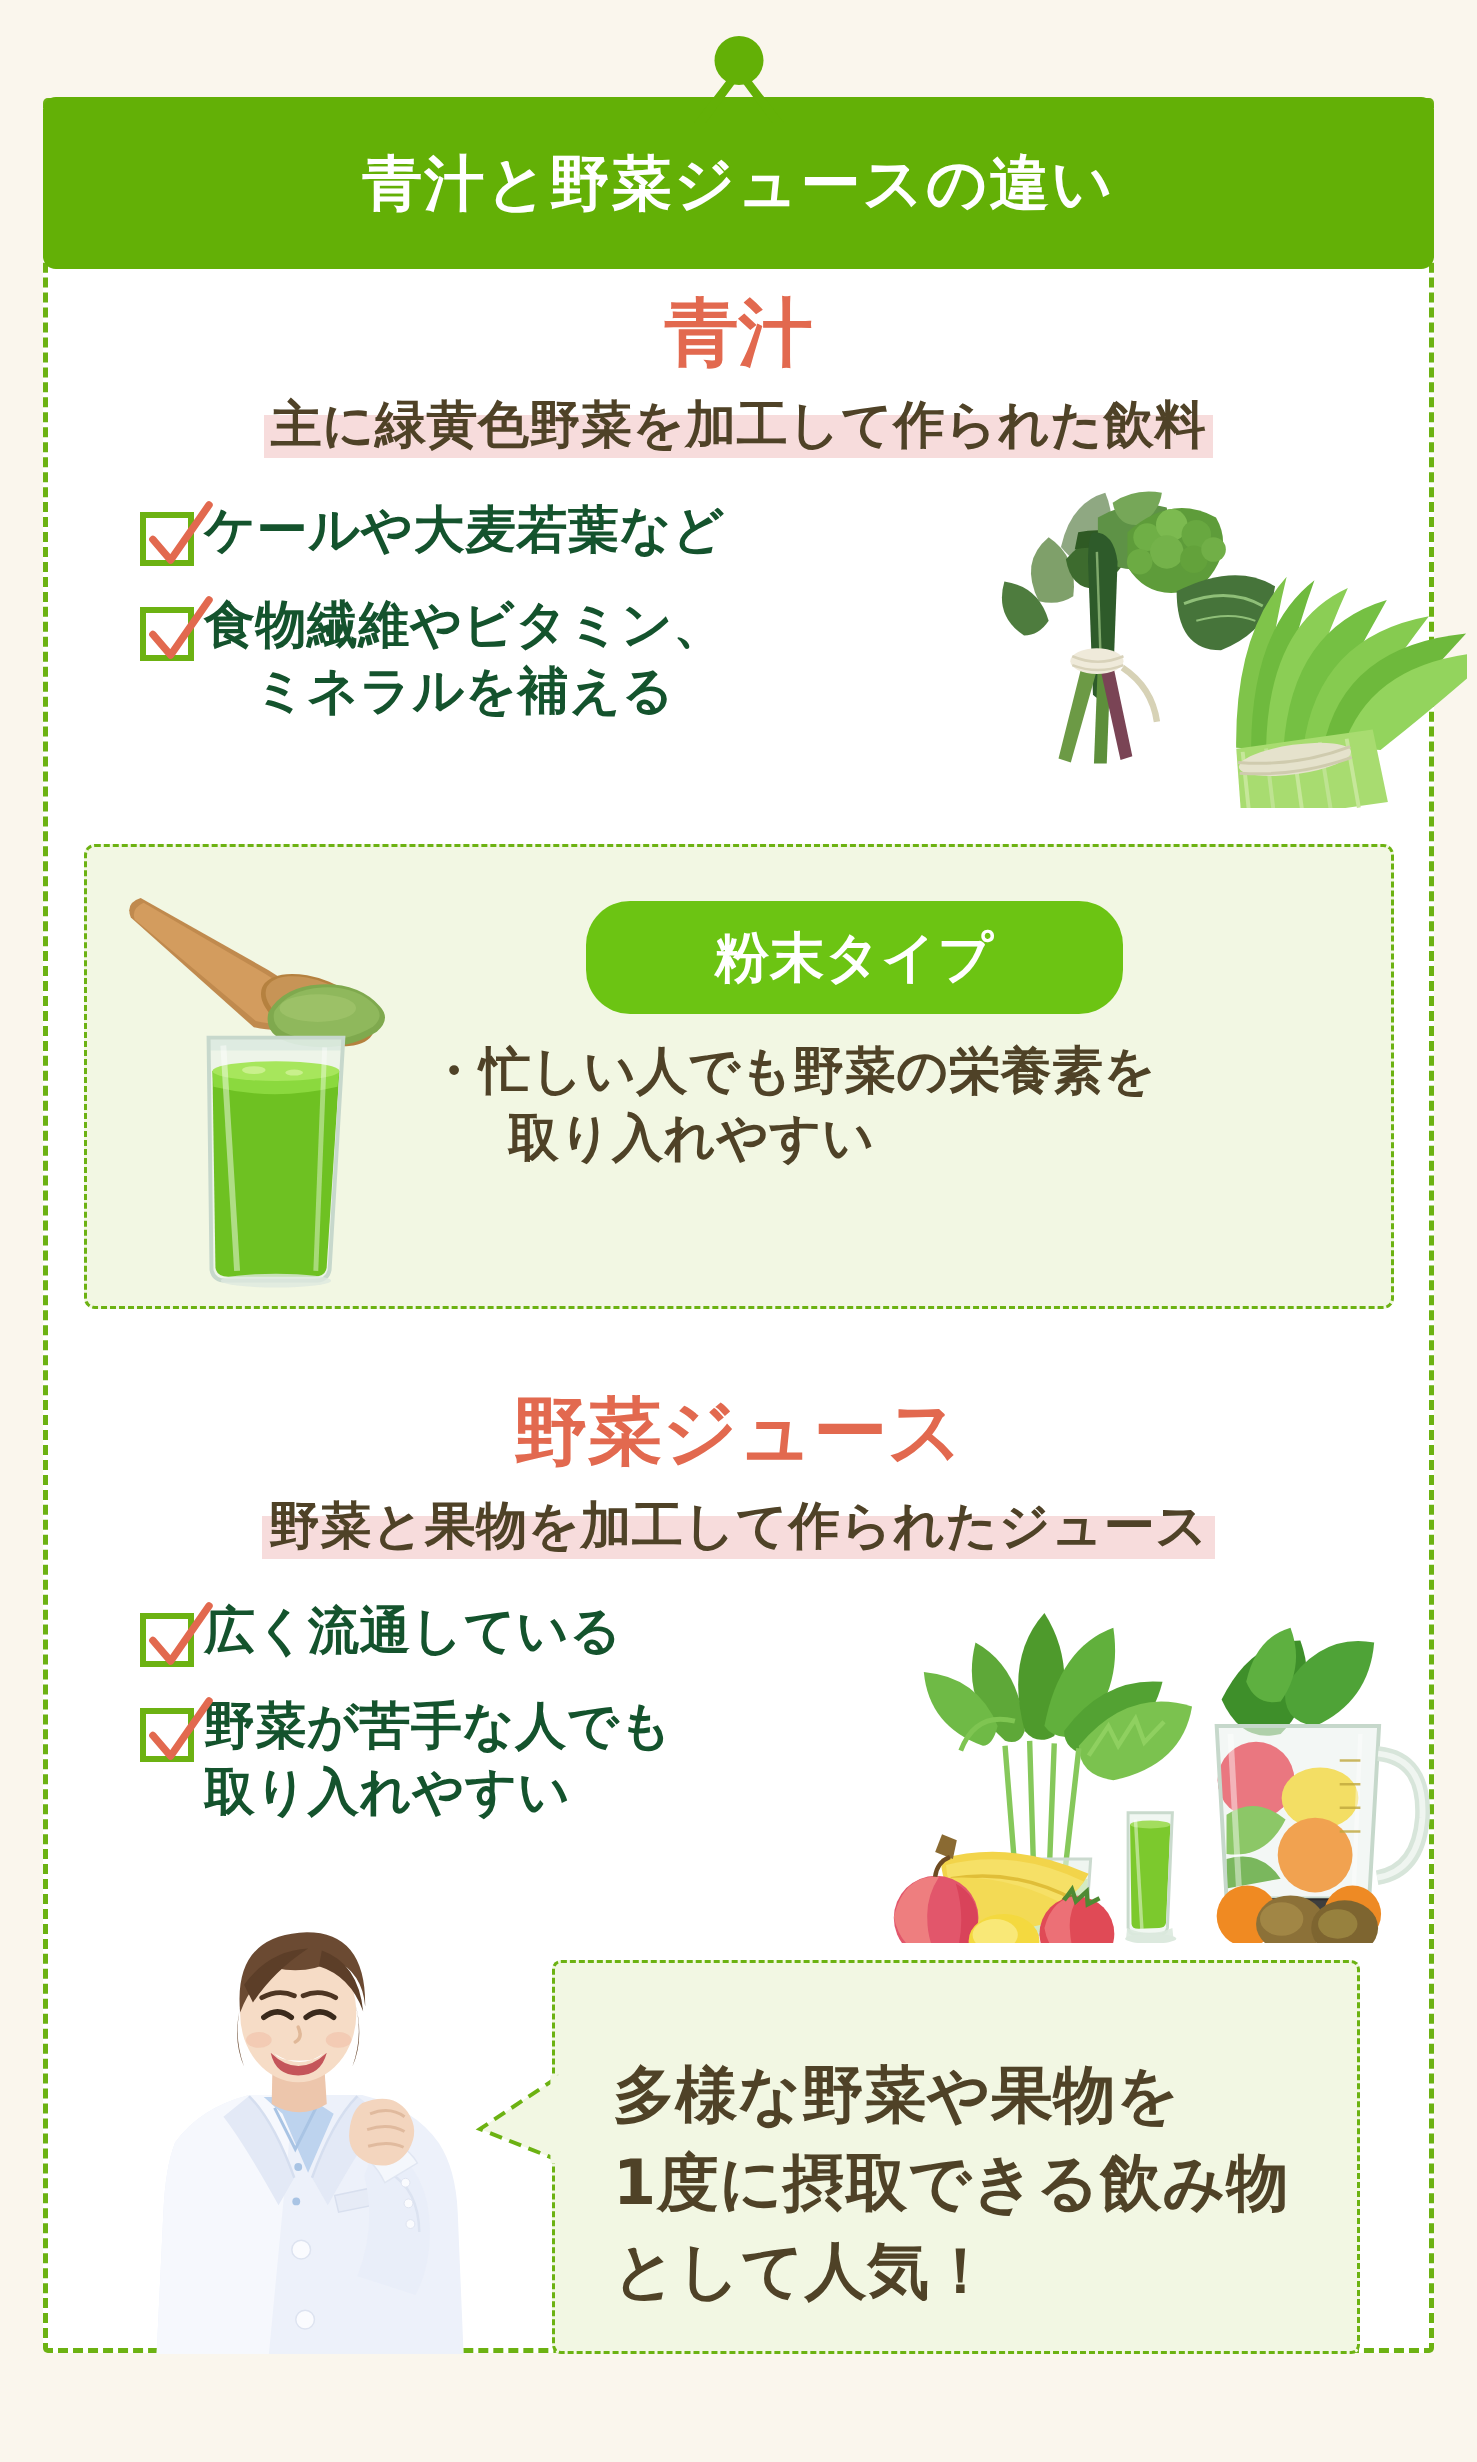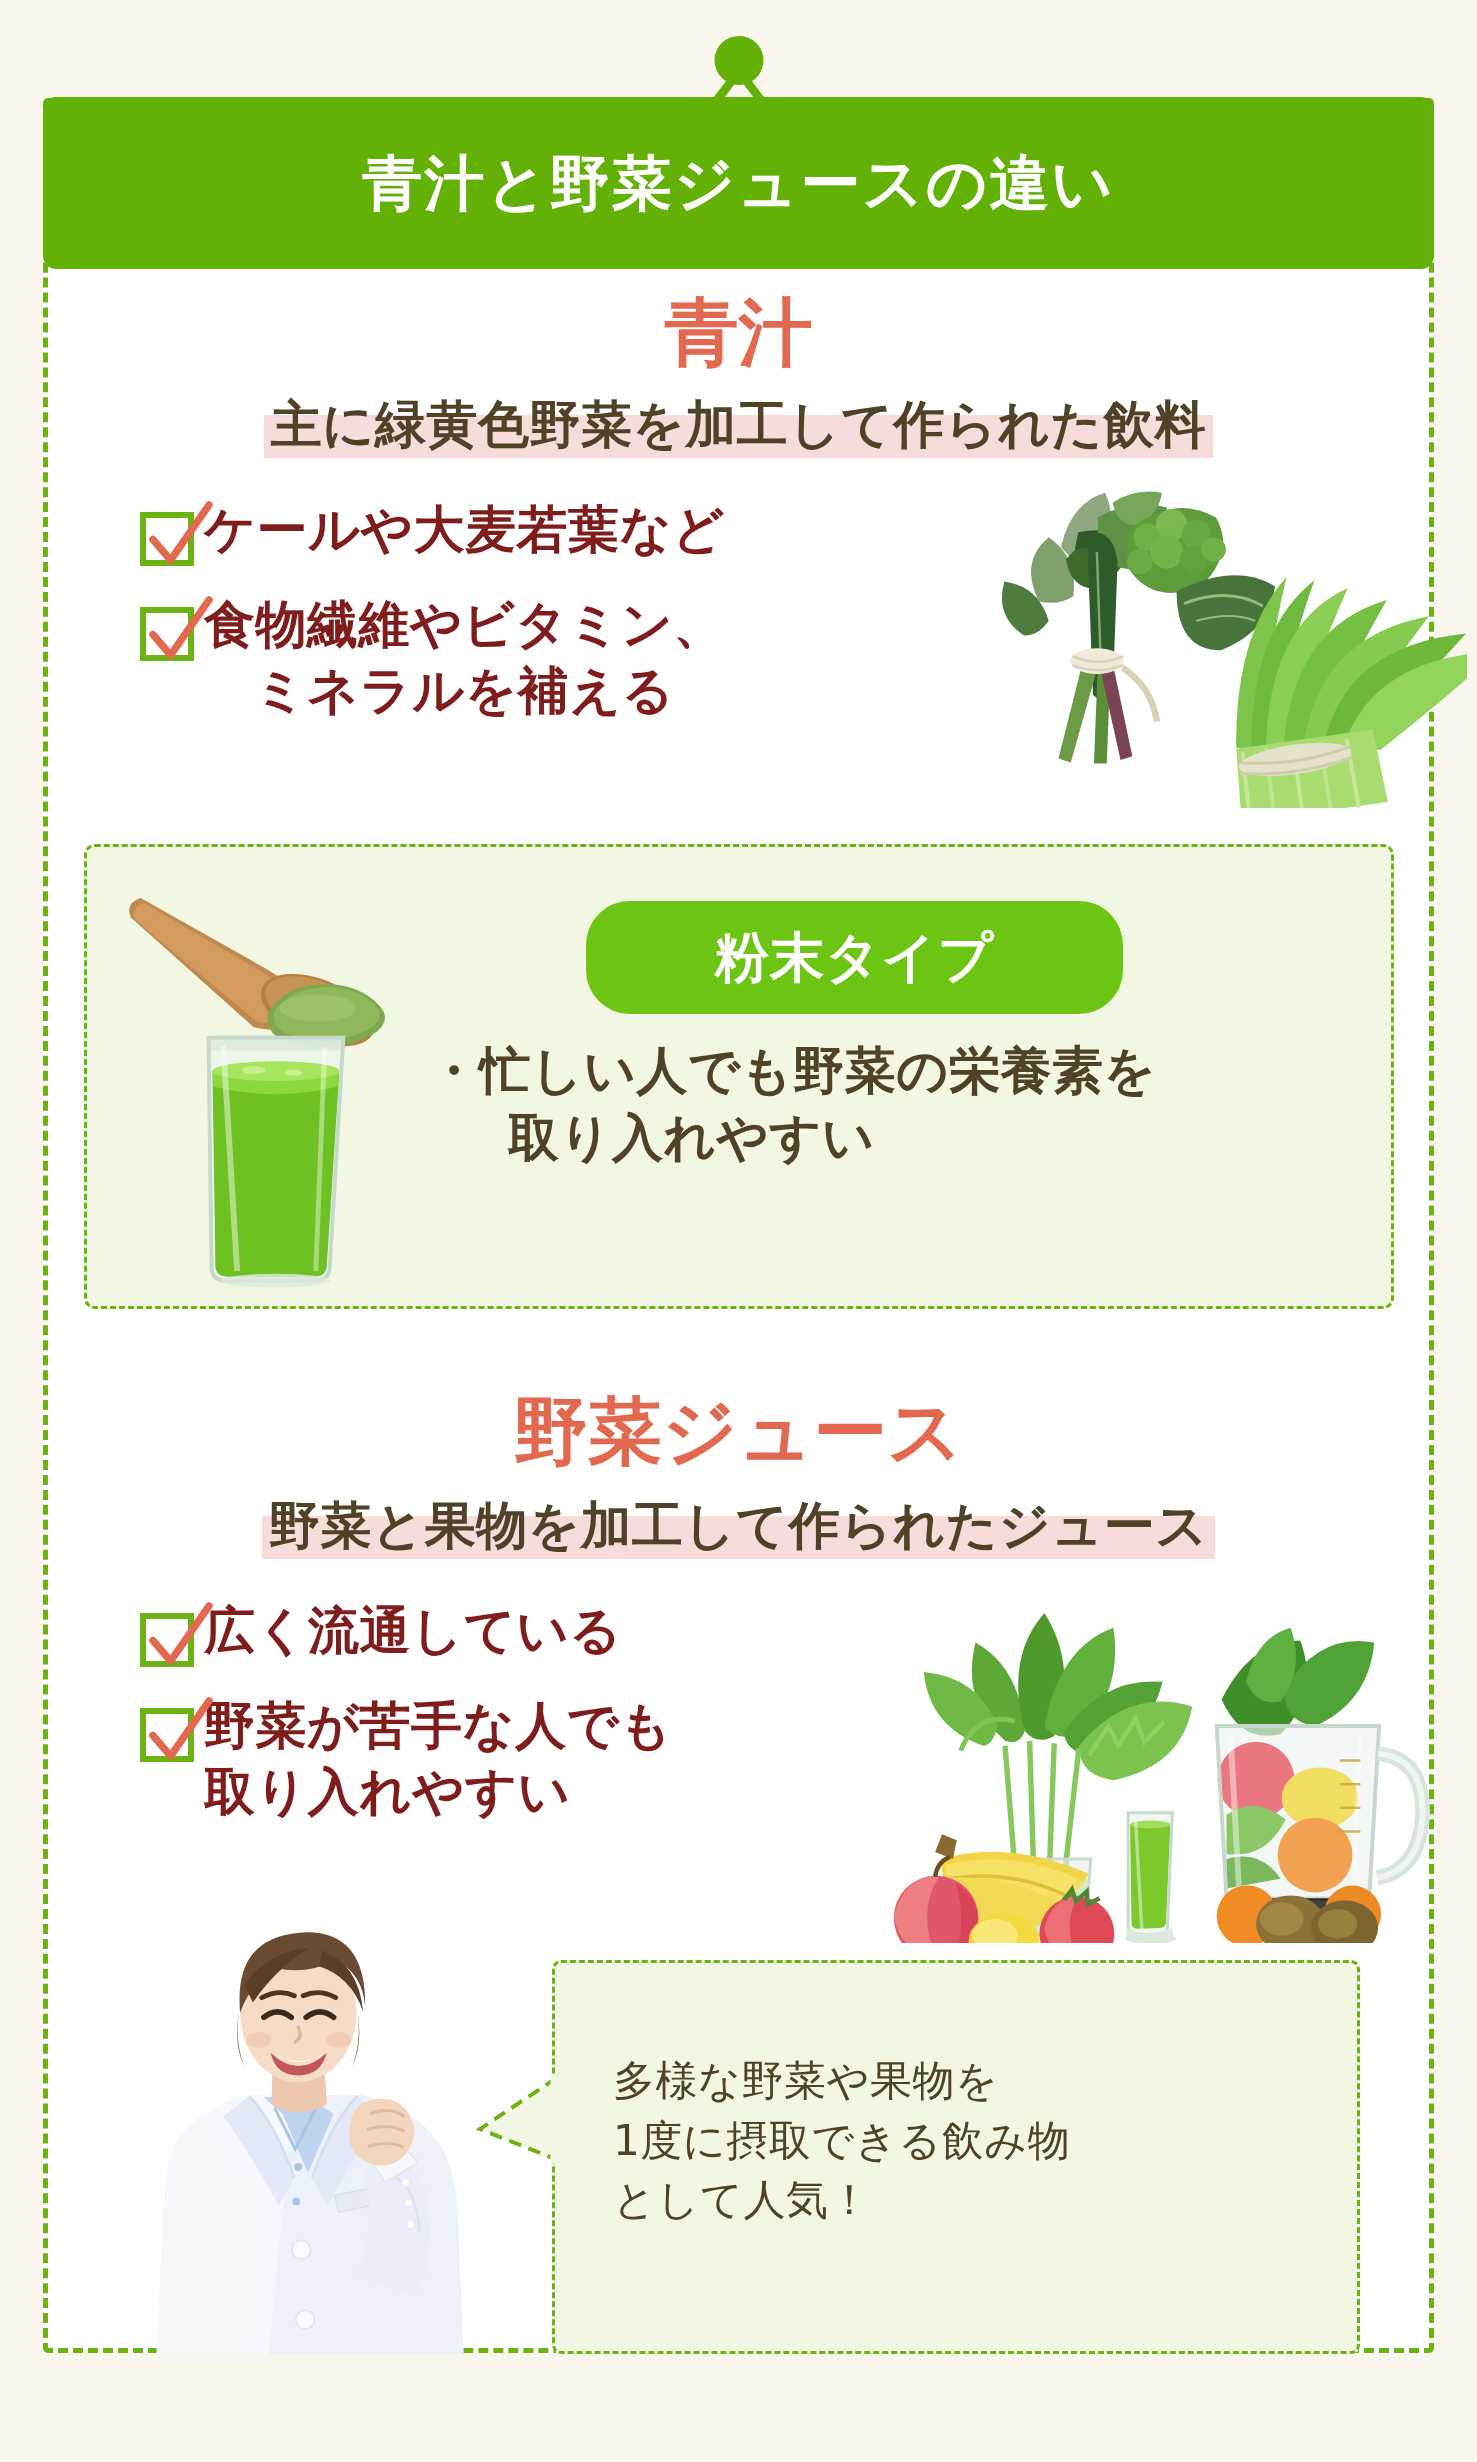--- a/index.html
+++ b/index.html
@@ -117,21 +117,21 @@
   }
   .checkbox .box {
     position: absolute;
     left: 0; top: 10.8px;
     width: 54px; height: 54px;
     border: 6.4px solid #6CB212;
     background: #FFFFFF;
   }
   .checkbox svg { position: absolute; left: 0; top: 0; overflow: visible; }
   .check-text {
-    color: #7f1d1d;
+    color: #14532d;
     font-size: 51px;
     font-weight: bold;
     line-height: 1.28;
     letter-spacing: 0.5px;
   }
 
   
   .panel {
     position: absolute;
     background: #F2F7E3;
@@ -181,22 +181,22 @@
     z-index: 5;
   }
   .bubble-tail {
     position: absolute;
     z-index: 6;
     overflow: visible;
   }
   .bubble-text {
     position: absolute;
     color: #4F4227;
-    font-size: 42px;
-    font-weight: normal;
+    font-size: 62px;
+    font-weight: bold;
     line-height: 1.42;
     letter-spacing: 0.5px;
     z-index: 7;
   }
 
   
   .art { position: absolute; z-index: 4; }
 </style>
 </head>
 <body>

